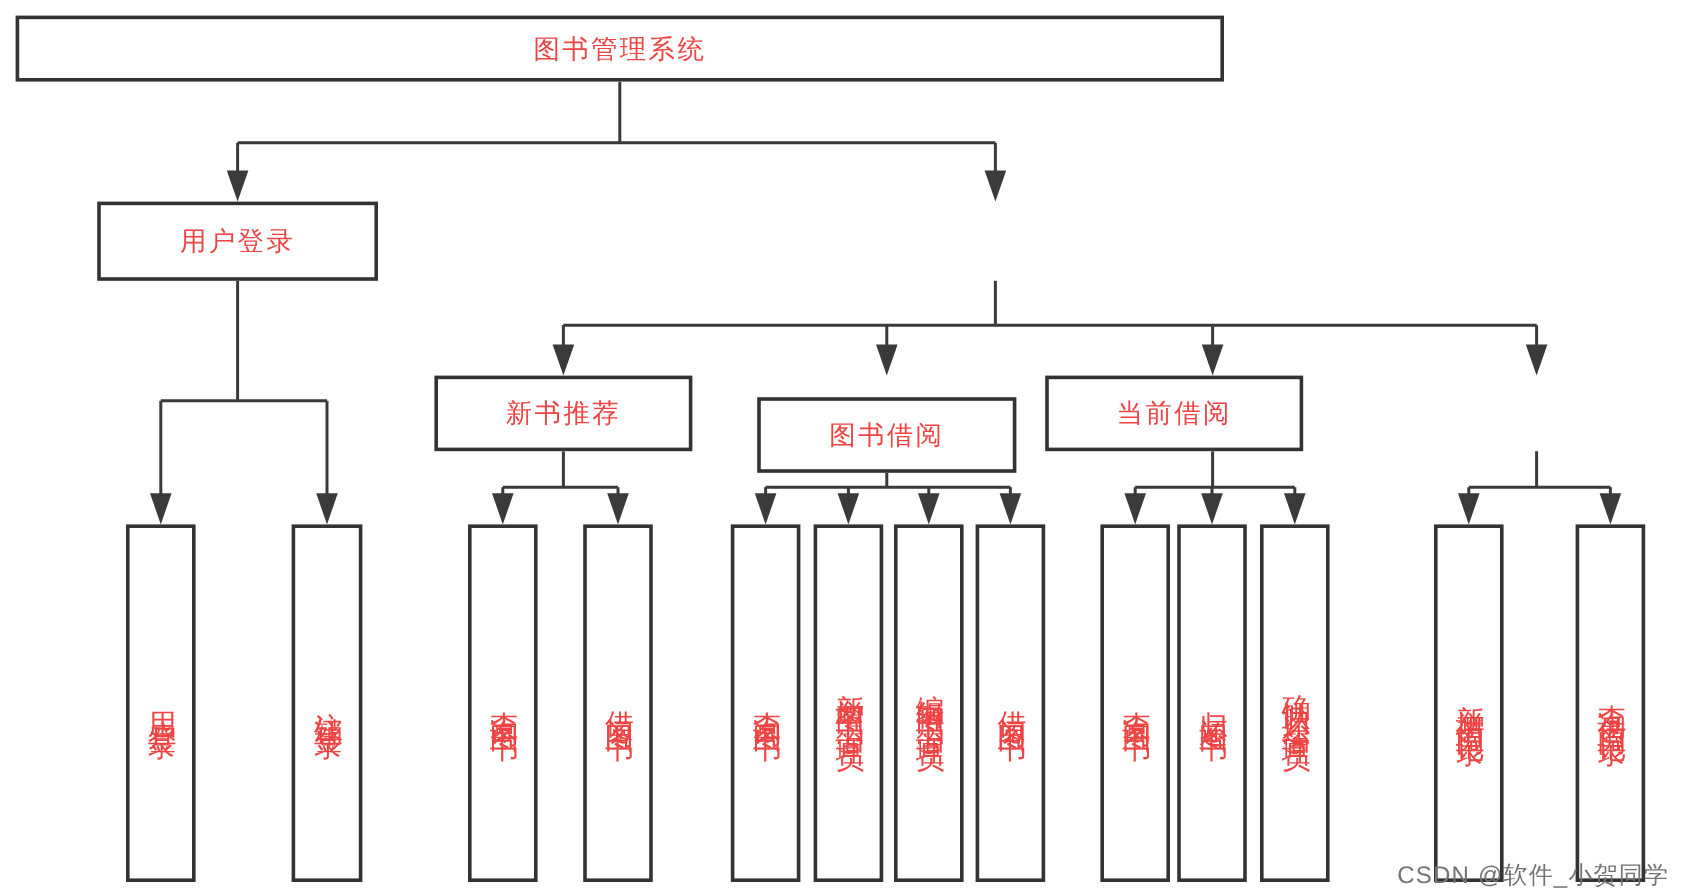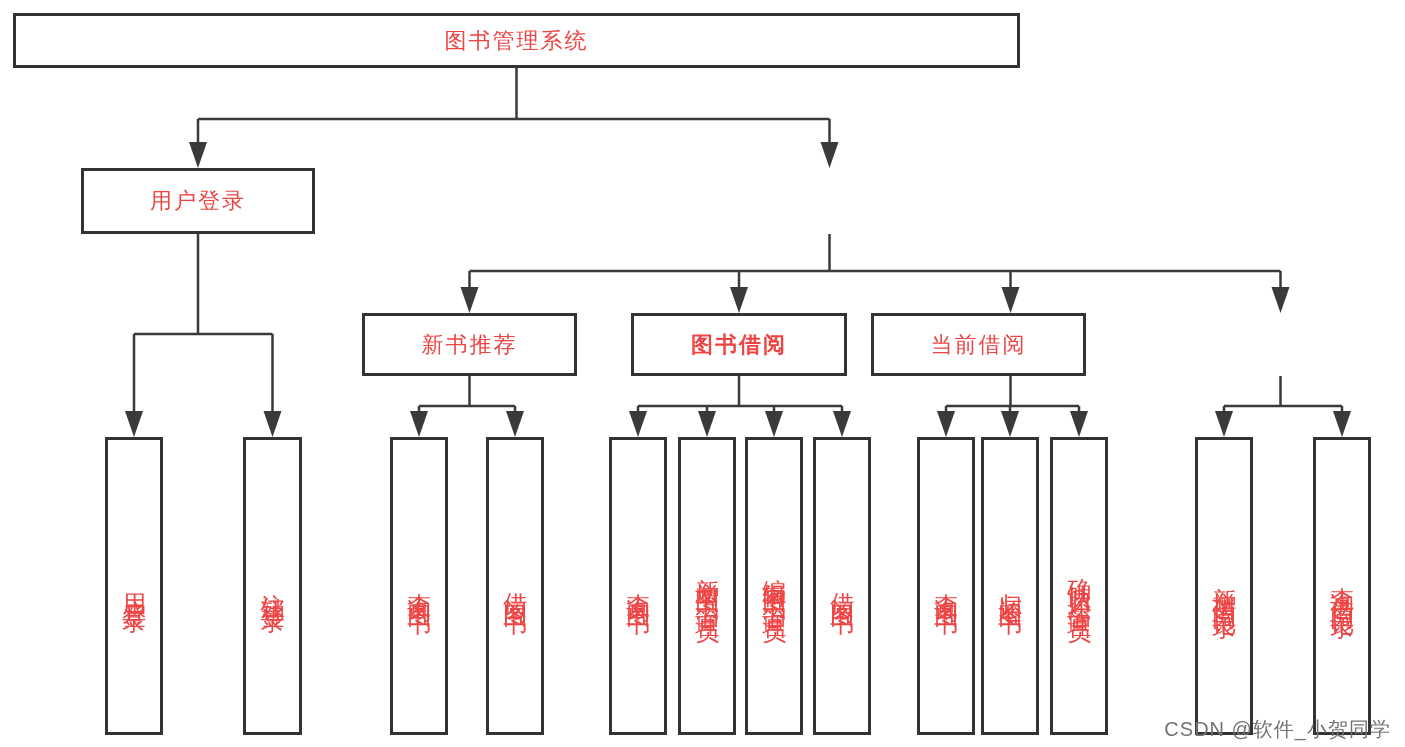--- a/index.html
+++ b/index.html
@@ -122,21 +122,21 @@
       <polygon points="1215,411 1233,411 1224,437"></polygon>
       <polygon points="1333,411 1351,411 1342,437"></polygon>
     </g>
   </svg>
 
   <div class="node h-node" style="left:13px; top:13px; width:1007px; height:55px;">图书管理系统</div>
 
   <div class="node h-node" style="left:81px; top:168px; width:234px; height:66px;">用户登录</div>
 
   <div class="node h-node" style="left:362px; top:313px; width:215px; height:63px;">新书推荐</div>
-  <div class="node h-node" style="left:631px; top:313px; width:216px; height:63px;font-weight:bold;">图书借阅</div>
+  <div class="node h-node" style="left:631px; top:331px; width:216px; height:63px;">图书借阅</div>
   <div class="node h-node" style="left:871px; top:313px; width:215px; height:63px;">当前借阅</div>
 
   <div class="node v-node" style="left:105px; top:437px; width:58px; height:298px;">用户登录</div>
   <div class="node v-node" style="left:243px; top:437px; width:59px; height:298px;">注销登录</div>
 
   <div class="node v-node" style="left:390px; top:437px; width:58px; height:298px;">查询图书</div>
   <div class="node v-node" style="left:486px; top:437px; width:58px; height:298px;">借阅图书</div>
 
   <div class="node v-node" style="left:609px; top:437px; width:58px; height:298px;">查询图书</div>
   <div class="node v-node" style="left:678px; top:437px; width:58px; height:298px;">新增图书（管理员）</div>

